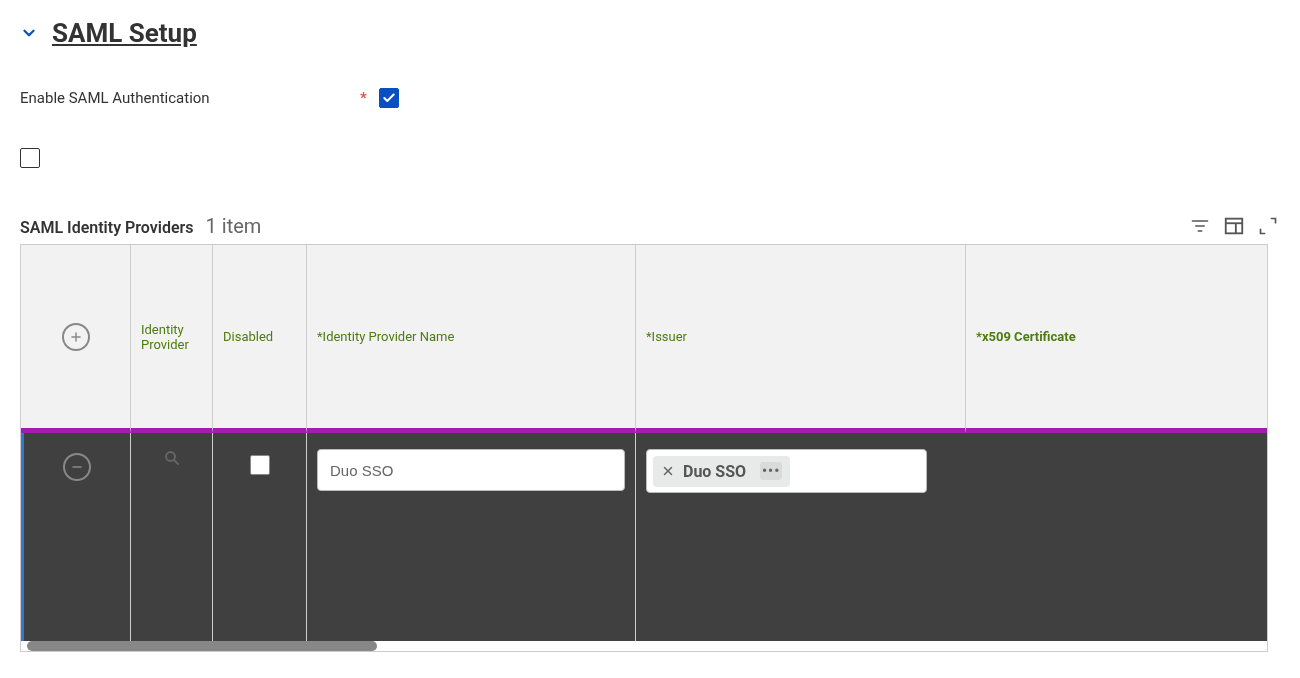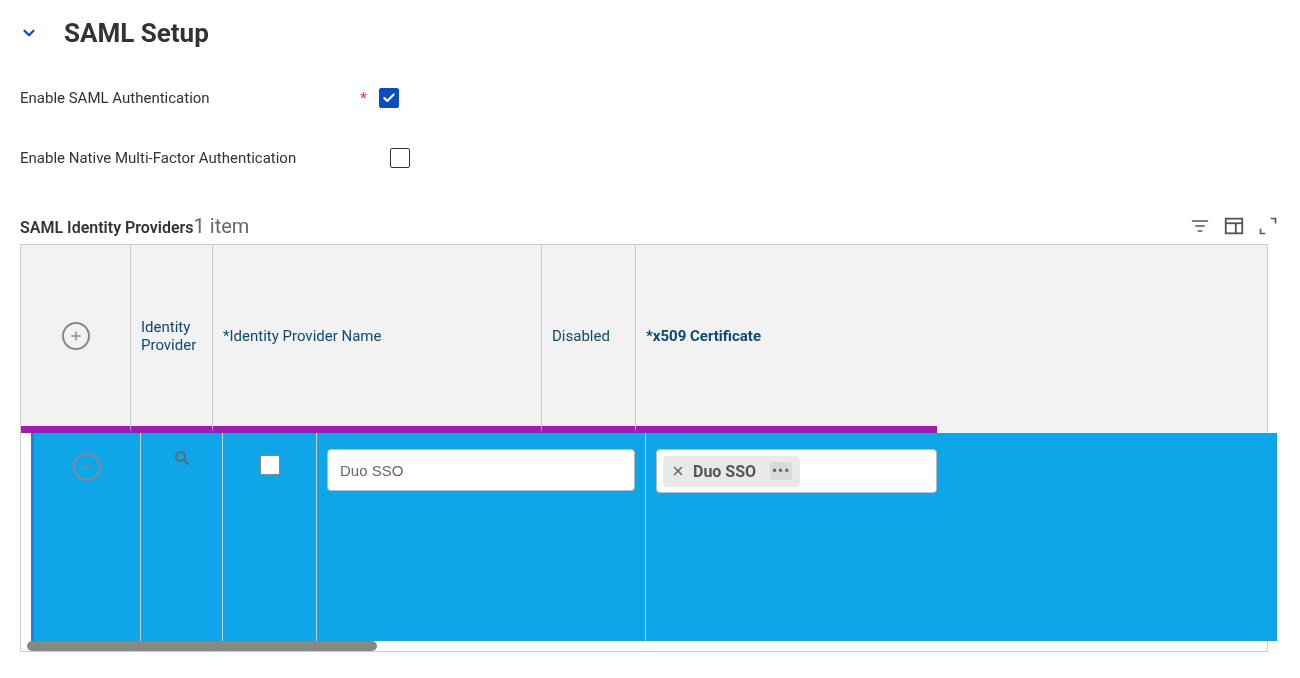--- a/index.html
+++ b/index.html
@@ -9,22 +9,23 @@
     font-family: -apple-system, BlinkMacSystemFont, "Segoe UI", Roboto, "Helvetica Neue", Arial, sans-serif;
     color: #333;
     background: #fff;
   }
   body { padding: 18px 20px; width: 1300px; }
 
   
   .section-header {
     display: flex;
     align-items: center;
-    gap: 26px;
+    gap: 14px;
     margin-bottom: 26px;
+    text-decoration: underline;
   }
   .chevron-down svg { display: block; }
   .section-title {
     font-size: 26px;
     font-weight: 700;
     color: #333;
   }
 
   
   .form-row {
@@ -61,20 +62,21 @@
   .table-header {
     display: flex;
     align-items: flex-end;
     justify-content: space-between;
     margin-top: 46px;
     margin-bottom: 6px;
   }
   .table-header-left {
     display: flex;
     align-items: baseline;
+    gap: 12px;
   }
   .table-label {
     font-size: 16px;
     font-weight: 600;
     color: #333;
   }
   .table-count {
     font-size: 20px;
     color: #666;
   }
@@ -99,26 +101,26 @@
     border: 1px solid #ccc;
     border-collapse: separate;
   }
   .grid-header-row {
     display: flex;
     height: 188px;
     background: #f2f2f2;
   }
   .grid-header-cell {
     border-right: 1px solid #ccc;
-    border-bottom: 7px solid #a21caf;
+    border-bottom: 5px solid #a21caf;
     display: flex;
     align-items: center;
     padding: 0 10px;
-    font-size: 15px;
-    color: #0c4a6e;
+    font-size: 13px;
+    color: #4d7c0f;
     flex-shrink: 0;
   }
   .grid-header-cell:last-child { border-right: none; }
 
   .col-add   { width: 110px; justify-content: center; }
   .col-ip    { width: 82px;  }
   .col-dis   { width: 94px;  }
   .col-name  { width: 329px; }
   .col-iss   { width: 330px; }
   .col-cert  { width: 301px; font-weight: bold; }
@@ -131,24 +133,23 @@
     align-items: center;
     justify-content: center;
     cursor: pointer;
     color: #888;
   }
   .add-btn svg, .minus-btn svg { display: block; }
 
   .grid-body-row {
     display: flex;
     height: 208px;
-    background: #0ea5e9;
+    background: #404040;
     border-left: 3px solid #2f7ad3;
     width: 100%;
-    margin-left: 10px;
   }
   .grid-body-cell {
     border-right: 1px solid #ccc;
     padding: 16px 10px 10px 10px;
     font-size: 15px;
     flex-shrink: 0;
   }
   .grid-body-cell:last-child { border-right: none; }
   .grid-body-cell.col-add { width: 107px; display:flex; align-items:flex-start; justify-content:center; padding-top: 20px;}
   .grid-body-cell.col-ip  { display:flex; align-items:flex-start; justify-content:center; padding-top: 16px; }
@@ -236,21 +237,20 @@
   <div class="label">Enable SAML Authentication</div>
   <span class="req-star">*</span>
   <span class="cb checked">
     <svg width="14" height="14" viewBox="0 0 24 24" fill="none" stroke="#fff" stroke-width="3.5" stroke-linecap="round" stroke-linejoin="round">
         <polyline points="20 6 9 17 4 12"></polyline>
       </svg>
   </span>
 </div>
 
 <div class="form-row" style="margin-bottom:0;">
-  <div class="label" style="width:370px;">Enable Native Multi-Factor Authentication</div>
   <span class="cb"></span>
 </div>
 
 <div class="table-header">
   <div class="table-header-left">
     <span class="table-label">SAML Identity Providers</span>
     <span class="table-count">1 item</span>
   </div>
   <div class="table-tools">
     <span class="tool-btn">
@@ -282,22 +282,23 @@
     <div class="grid-header-cell col-add">
       <span class="add-btn">
         <svg width="14" height="14" viewBox="0 0 24 24" fill="none" stroke="#888" stroke-width="2.5" stroke-linecap="round">
             <line x1="12" y1="5" x2="12" y2="19"></line>
             <line x1="5" y1="12" x2="19" y2="12"></line>
           </svg>
       </span>
     </div>
     <div class="grid-header-cell col-ip" style="white-space:pre-line;">Identity
 Provider</div>
+    <div class="grid-header-cell col-dis">Disabled</div>
     <div class="grid-header-cell col-name">*Identity Provider Name</div>
-    <div class="grid-header-cell col-dis">Disabled</div>
+    <div class="grid-header-cell col-iss">*Issuer</div>
     <div class="grid-header-cell col-cert">*x509 Certificate</div>
   </div>
 
   <div class="grid-body-row">
     <div class="grid-body-cell col-add">
       <span class="minus-btn">
         <svg width="14" height="14" viewBox="0 0 24 24" fill="none" stroke="#888" stroke-width="2.5" stroke-linecap="round">
             <line x1="5" y1="12" x2="19" y2="12"></line>
           </svg>
       </span>

